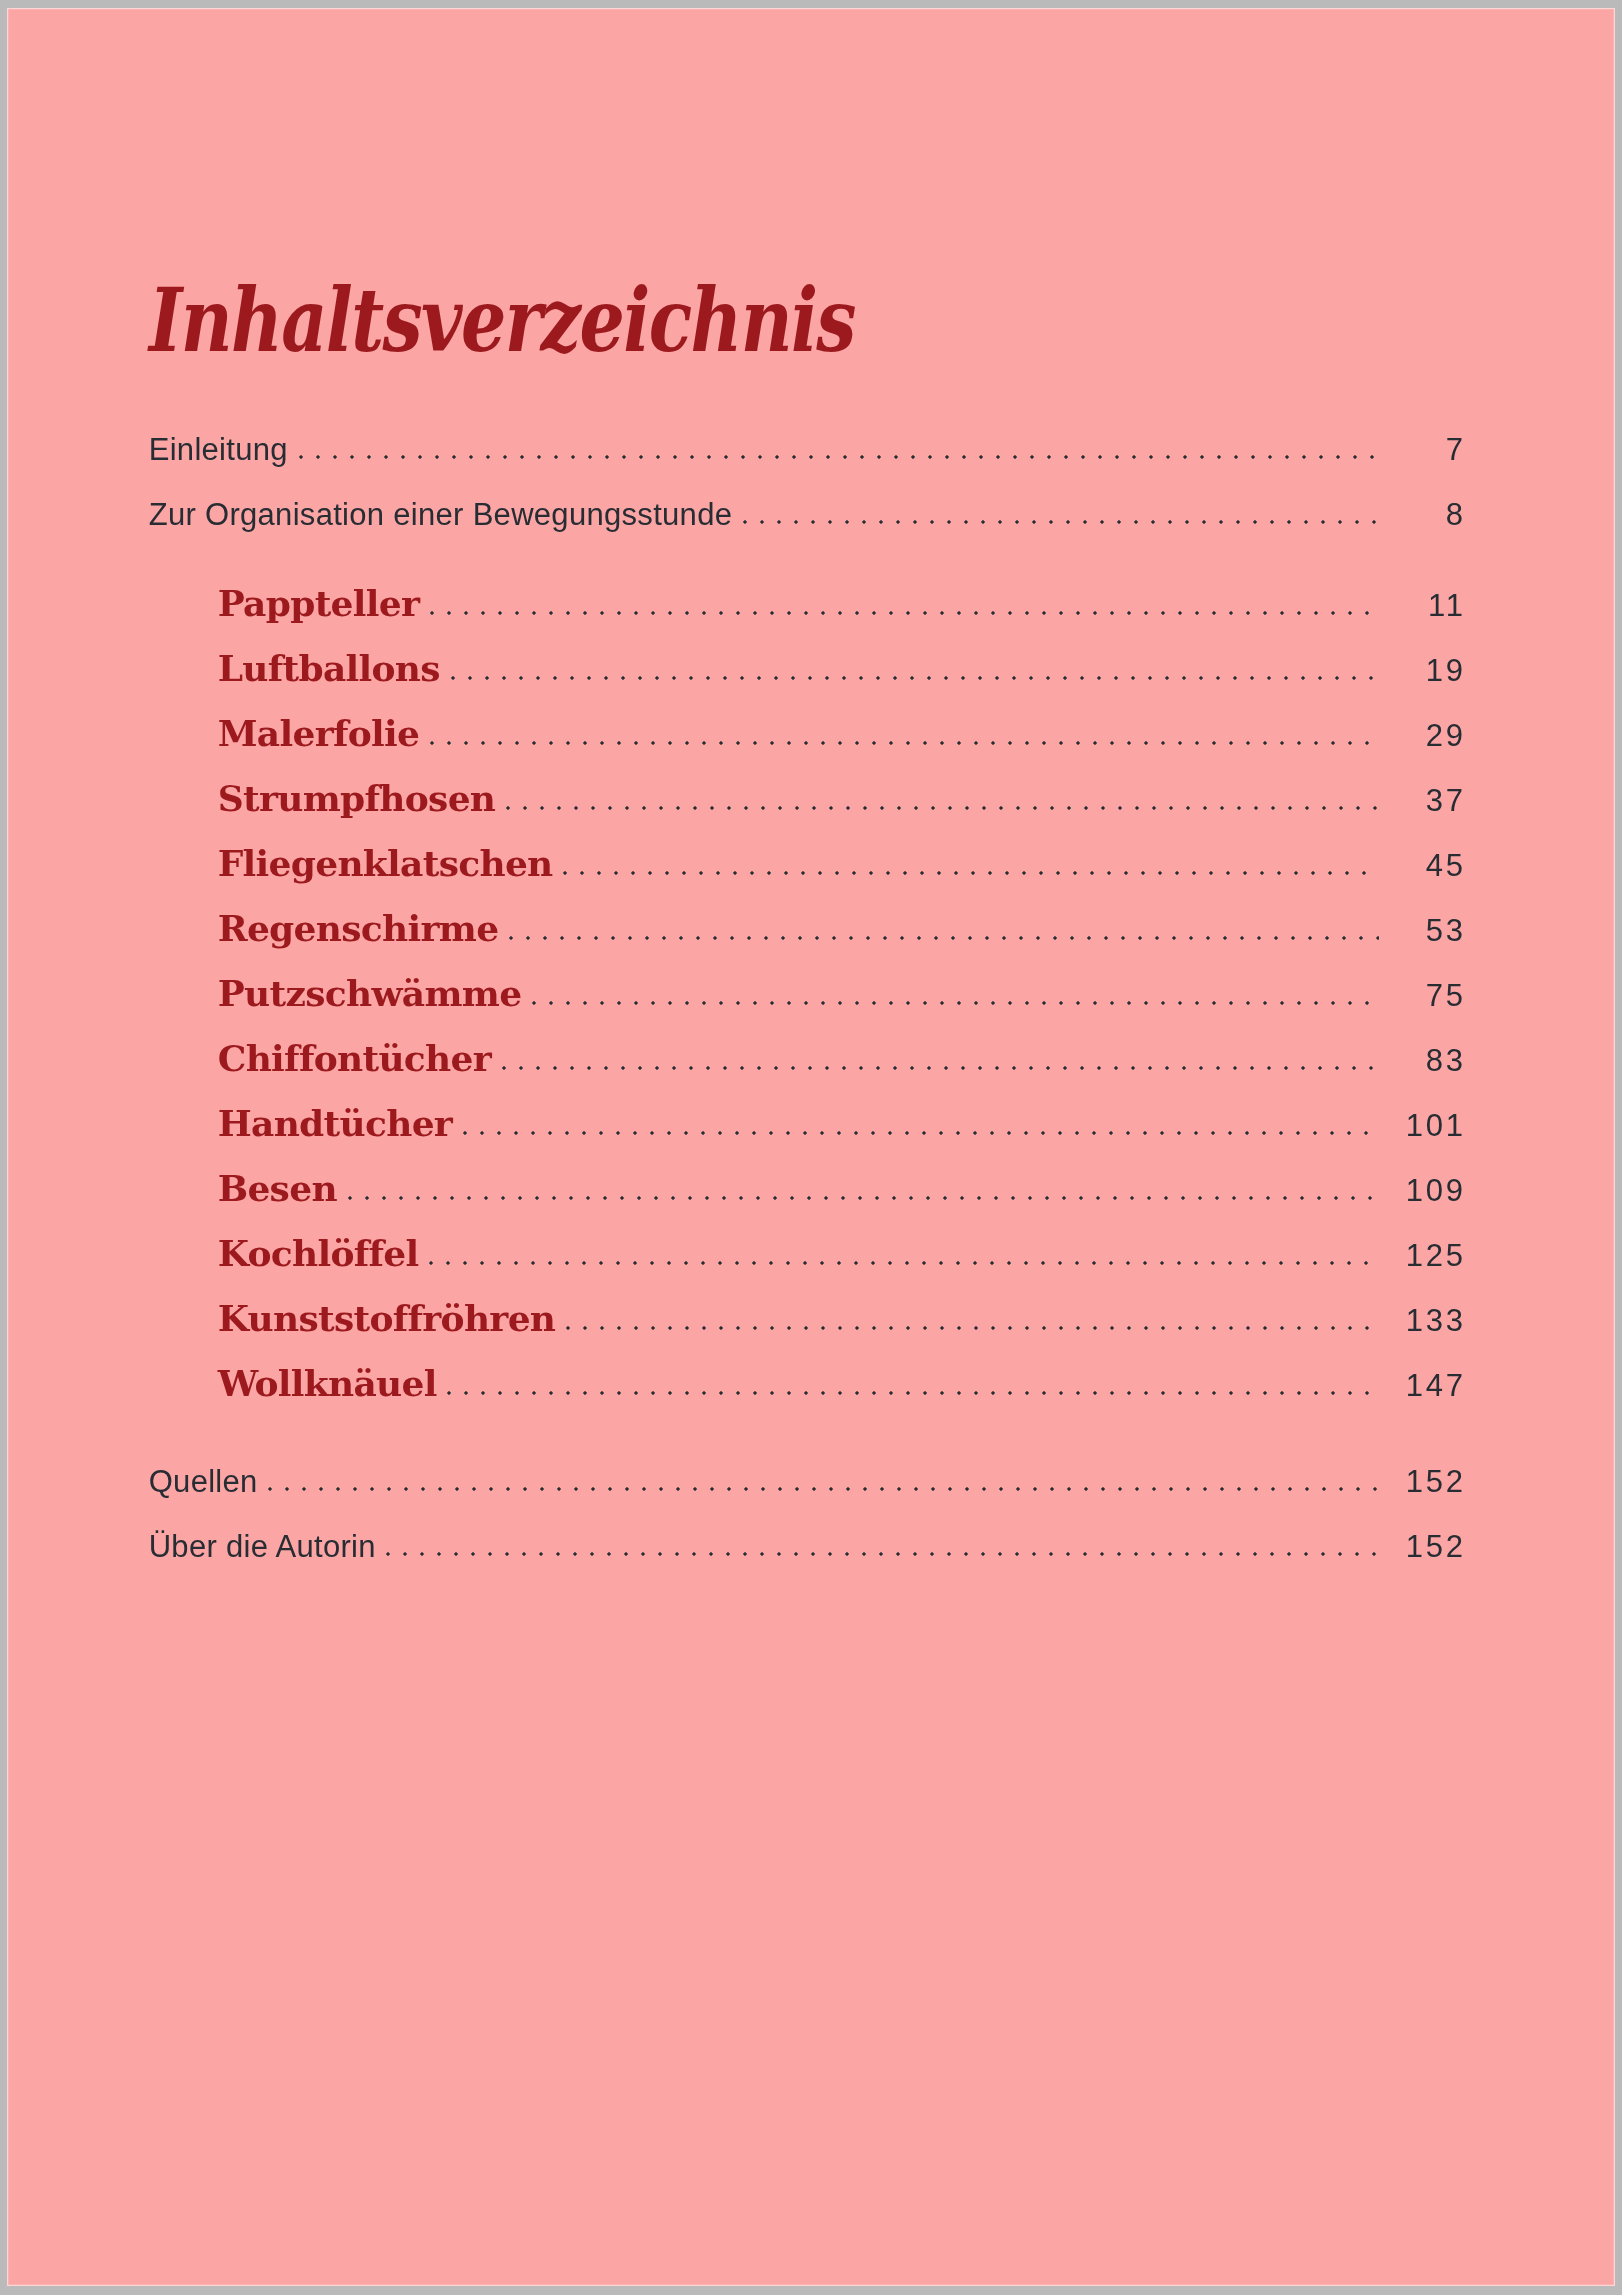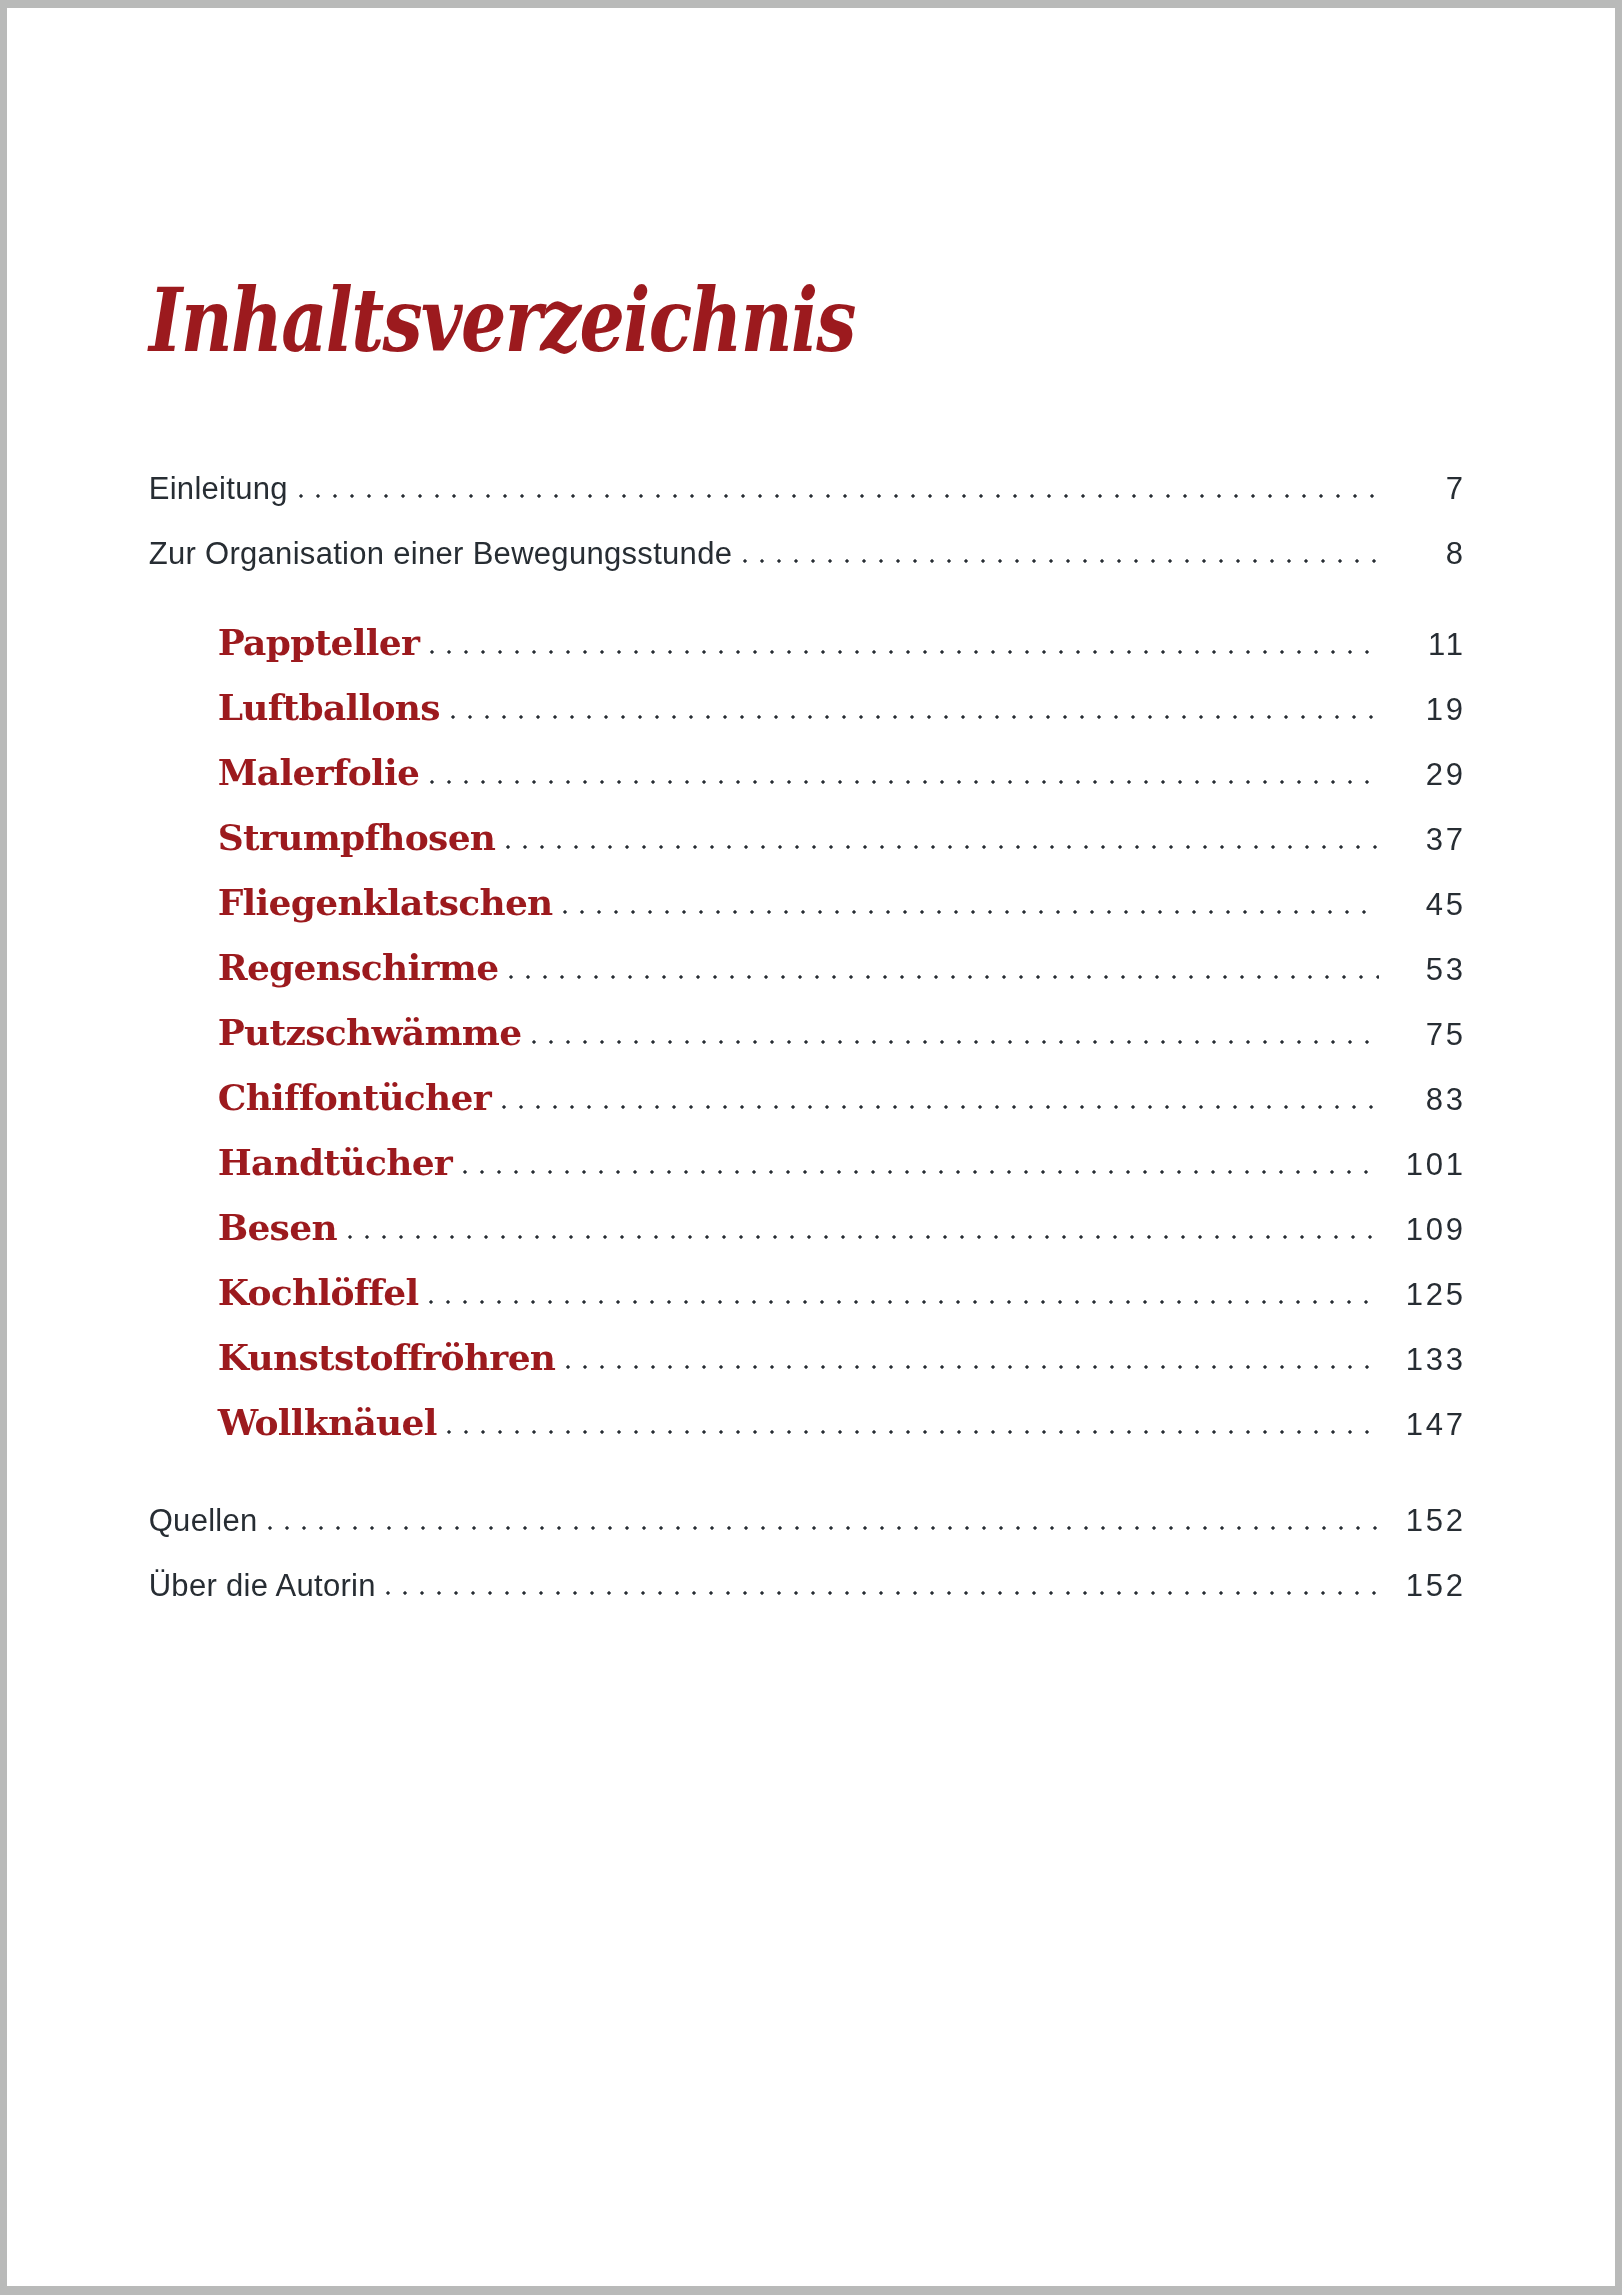--- a/index.html
+++ b/index.html
@@ -13,40 +13,40 @@
     position: relative;
     overflow: hidden;
     font-family: "Liberation Sans", sans-serif;
   }
   .page {
     position: absolute;
     left: 6.7px;
     top: 8px;
     width: 1608px;
     height: 2278px;
-    background: #ffffff;
+    background: #fca5a5;
     box-shadow: inset 0 0 0 1.3px rgba(255,255,255,0.55);
     box-sizing: border-box;
     padding: 261px 149px 0 142px;
   }
   .title {
     margin: 0;
     font-family: "DejaVu Serif", serif;
     font-style: italic;
     font-weight: bold;
     font-size: 87px;
     line-height: 104px;
     color: #9c1a1e;
     transform: scaleX(0.82);
     transform-origin: left center;
     letter-spacing: -2px;
     white-space: nowrap;
   }
   .toc {
-    margin-top: 98px;
+    margin-top: 59px;
   }
   .row {
     display: flex;
     align-items: baseline;
     height: 65px;
   }
   .row .label {
     white-space: nowrap;
     flex: 0 0 auto;
   }

